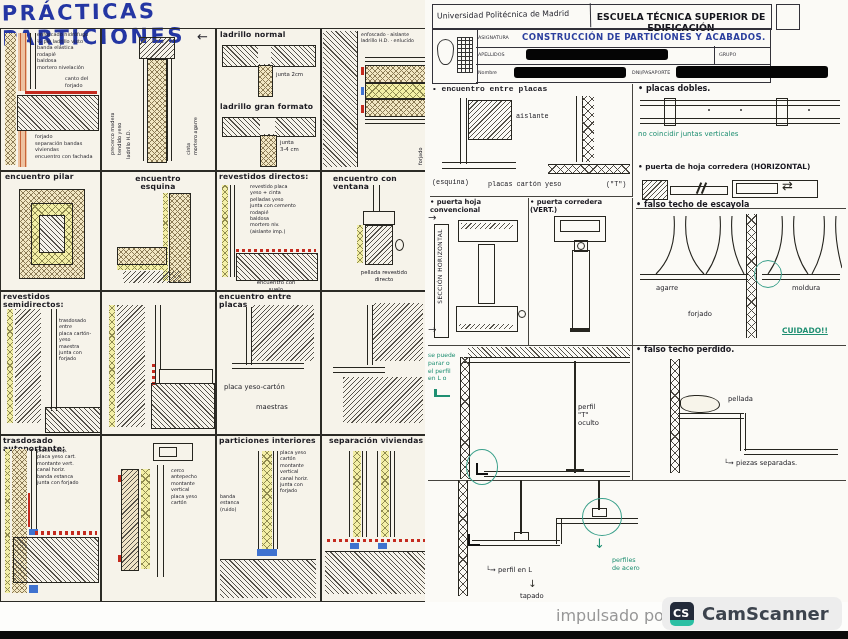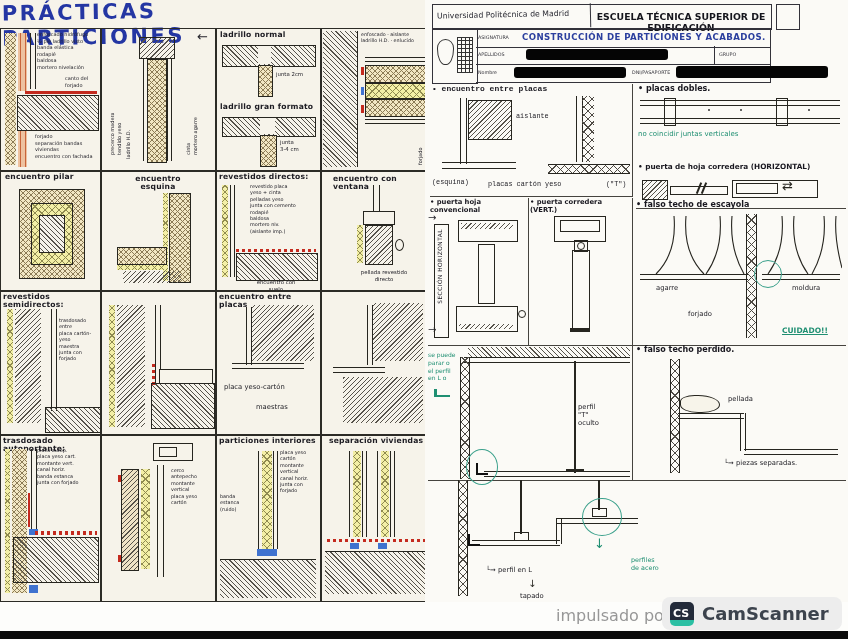--- a/index.html
+++ b/index.html
@@ -413,21 +413,21 @@
     <div class="abs" style="left:92px;top:0;width:1.5px;height:54px;background:#26251f;"></div>
     <div class="abs b" style="left:86px;top:52px;width:13px;height:7px;"></div>
     <div class="abs" style="left:170px;top:0;width:1.5px;height:30px;background:#26251f;"></div>
     <div class="abs b" style="left:164px;top:28px;width:13px;height:7px;"></div>
     <div class="abs dlh" style="left:128px;top:38px;width:82px;height:4px;"></div>
     <div class="abs dl" style="left:128px;top:38px;width:4px;height:26px;"></div>
     <div class="abs dlh" style="left:44px;top:60px;width:88px;height:4px;"></div>
     <div class="abs" style="left:40px;top:54px;width:10px;height:10px;border-left:2px solid #111;border-bottom:2px solid #111;"></div>
     <div class="abs teal-c" style="left:154px;top:18px;width:38px;height:36px;"></div>
     <div class="abs grn" style="left:166px;top:56px;font-size:13px;">↓</div>
-    <div class="abs grn lbl" style="left:184px;top:76px;width:30px;font-size:6.4px;margin-left:19px;">perfiles
+    <div class="abs grn lbl" style="left:184px;top:76px;width:30px;font-size:6.4px;">perfiles
 de acero</div>
     <div class="abs lbl7" style="left:58px;top:86px;">└→ perfil en L</div>
     <div class="abs" style="left:100px;top:98px;font-size:10px;color:#26251f;">↓</div>
     <div class="abs lbl7" style="left:92px;top:112px;">tapado</div>
   </div>
 </div>
 
 <div class="abs" style="left:556px;top:606px;font-size:16px;color:#979797;">impulsado por</div>
 <div class="abs" style="left:662px;top:597px;width:180px;height:33px;background:#ededed;border-radius:8px;display:flex;align-items:center;gap:8px;padding-left:8px;box-sizing:border-box;">
   <div style="width:24px;height:24px;border-radius:5px;background:linear-gradient(#232b3a 0 76%,#2bbfa3 76% 100%);color:#fff;font-weight:700;font-size:11px;display:flex;align-items:center;justify-content:flex-start;padding-left:3px;box-sizing:border-box;">CS</div>

